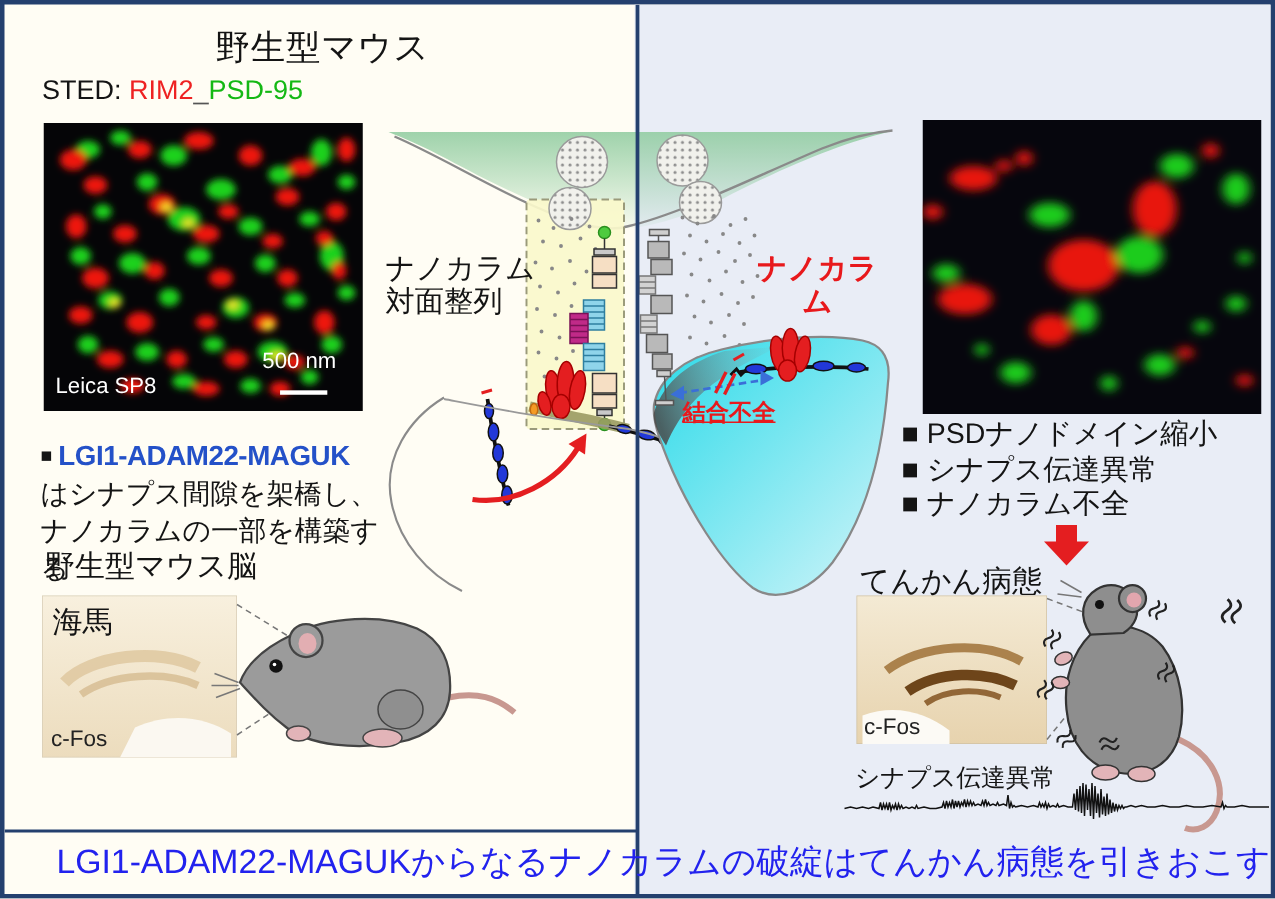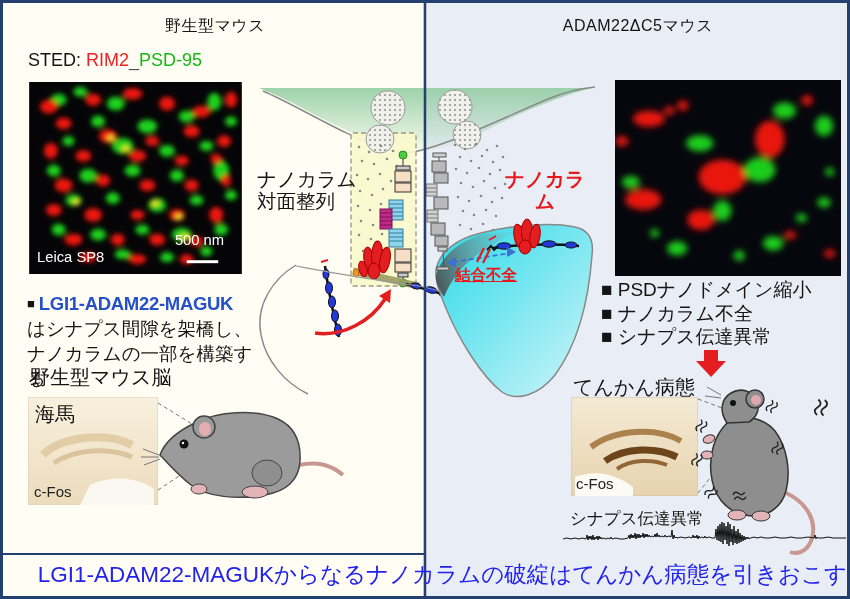--- a/index.html
+++ b/index.html
@@ -2,21 +2,21 @@
 <html style="--accent-red: #e8191c; --accent-blue: #2222ee; --highlight-blue: #2451c8; --rim2-red: #ee2222; --psd95-green: #14b814; --border-navy: #24406e;"><head>
 <meta charset="utf-8">
 <style>
   html,body{margin:0;padding:0;background:#cfcfcf;}
   #fig{position:relative;width:850px;height:599px;background:#fffdf4;
        border:3px solid var(--border-navy,#24406e);box-sizing:border-box;overflow:hidden;
        font-family:"Liberation Sans","DejaVu Sans",sans-serif;color:#141414;}
   .abs{position:absolute;}
   #right-bg{left:420px;top:0;width:427px;height:596px;background:#e9edf6;}
   #left-bottom-line{left:0;top:550px;width:421px;height:2px;background:var(--border-navy,#24406e);}
-  .panel-title{top:13px;width:420px;text-align:center;font-size:16px;letter-spacing:.5px;z-index:5;}
+  .panel-title{top:13px;width:420px;text-align:center;font-size:23px;letter-spacing:.5px;z-index:5;}
   #title-left{left:2px;}
   #title-right{left:425px;}
   #sted{left:25px;top:47px;font-size:18px;z-index:5;}
   #sted .red{color:var(--rim2-red,#ee2222);}
   #sted .green{color:var(--psd95-green,#14b814);}
   #sted .sep{color:#555;}
   #finding{left:24px;top:288px;width:240px;font-size:18.5px;line-height:25px;z-index:5;}
   #finding .bullet{font-size:13px;vertical-align:2px;margin-right:4px;}
   #finding .hl{color:var(--highlight-blue,#2451c8);font-weight:bold;letter-spacing:-0.3px;}
   #brain-heading-left{left:27px;top:361px;font-size:20px;z-index:5;}
@@ -34,21 +34,20 @@
   .imgsvg{z-index:2;}
 </style>
 </head>
 <body>
 
 <div id="fig">
   <div id="right-bg" class="abs"></div>
   <div id="left-bottom-line" class="abs"></div>
 
   <div id="title-left" class="abs panel-title">野生型マウス</div>
-  <div id="title-right" class="abs panel-title">ADAM22ΔC5マウス</div>
 
   <div id="sted" class="abs">
     <span>STED:</span>
     <span class="red">RIM2</span><span class="sep">_</span><span class="green">PSD-95</span>
   </div>
 
   <svg class="abs imgsvg" style="left:25px;top:79px" width="215" height="192" viewBox="0 0 216 195">
     <rect width="216" height="195" fill="#050507"></rect>
     <g filter="url(#blurL)">
       <g fill="#1ed21c">
@@ -194,22 +193,22 @@
     </g>
     <defs>
         <filter id="blurR" x="-20%" y="-20%" width="140%" height="140%">
           <feGaussianBlur stdDeviation="3"></feGaussianBlur>
         </filter>
       </defs>
   </svg>
 
   <div id="findings-right" class="abs">
     <div>■ PSDナノドメイン縮小</div>
+    <div>■ シナプス伝達異常</div>
     <div>■ ナノカラム不全</div>
-    <div>■ シナプス伝達異常</div>
   </div>
 
   <div id="pathology-heading" class="abs">てんかん病態</div>
 
   <svg class="abs imgsvg" style="left:568px;top:394px" width="127" height="99" viewBox="0 0 127 99">
     <defs>
       <linearGradient id="bg2" x1="0" y1="0" x2="0" y2="1">
         <stop offset="0" stop-color="#f4ead4"></stop>
           <stop offset="1" stop-color="#e7d3ae"></stop>
       </linearGradient>

